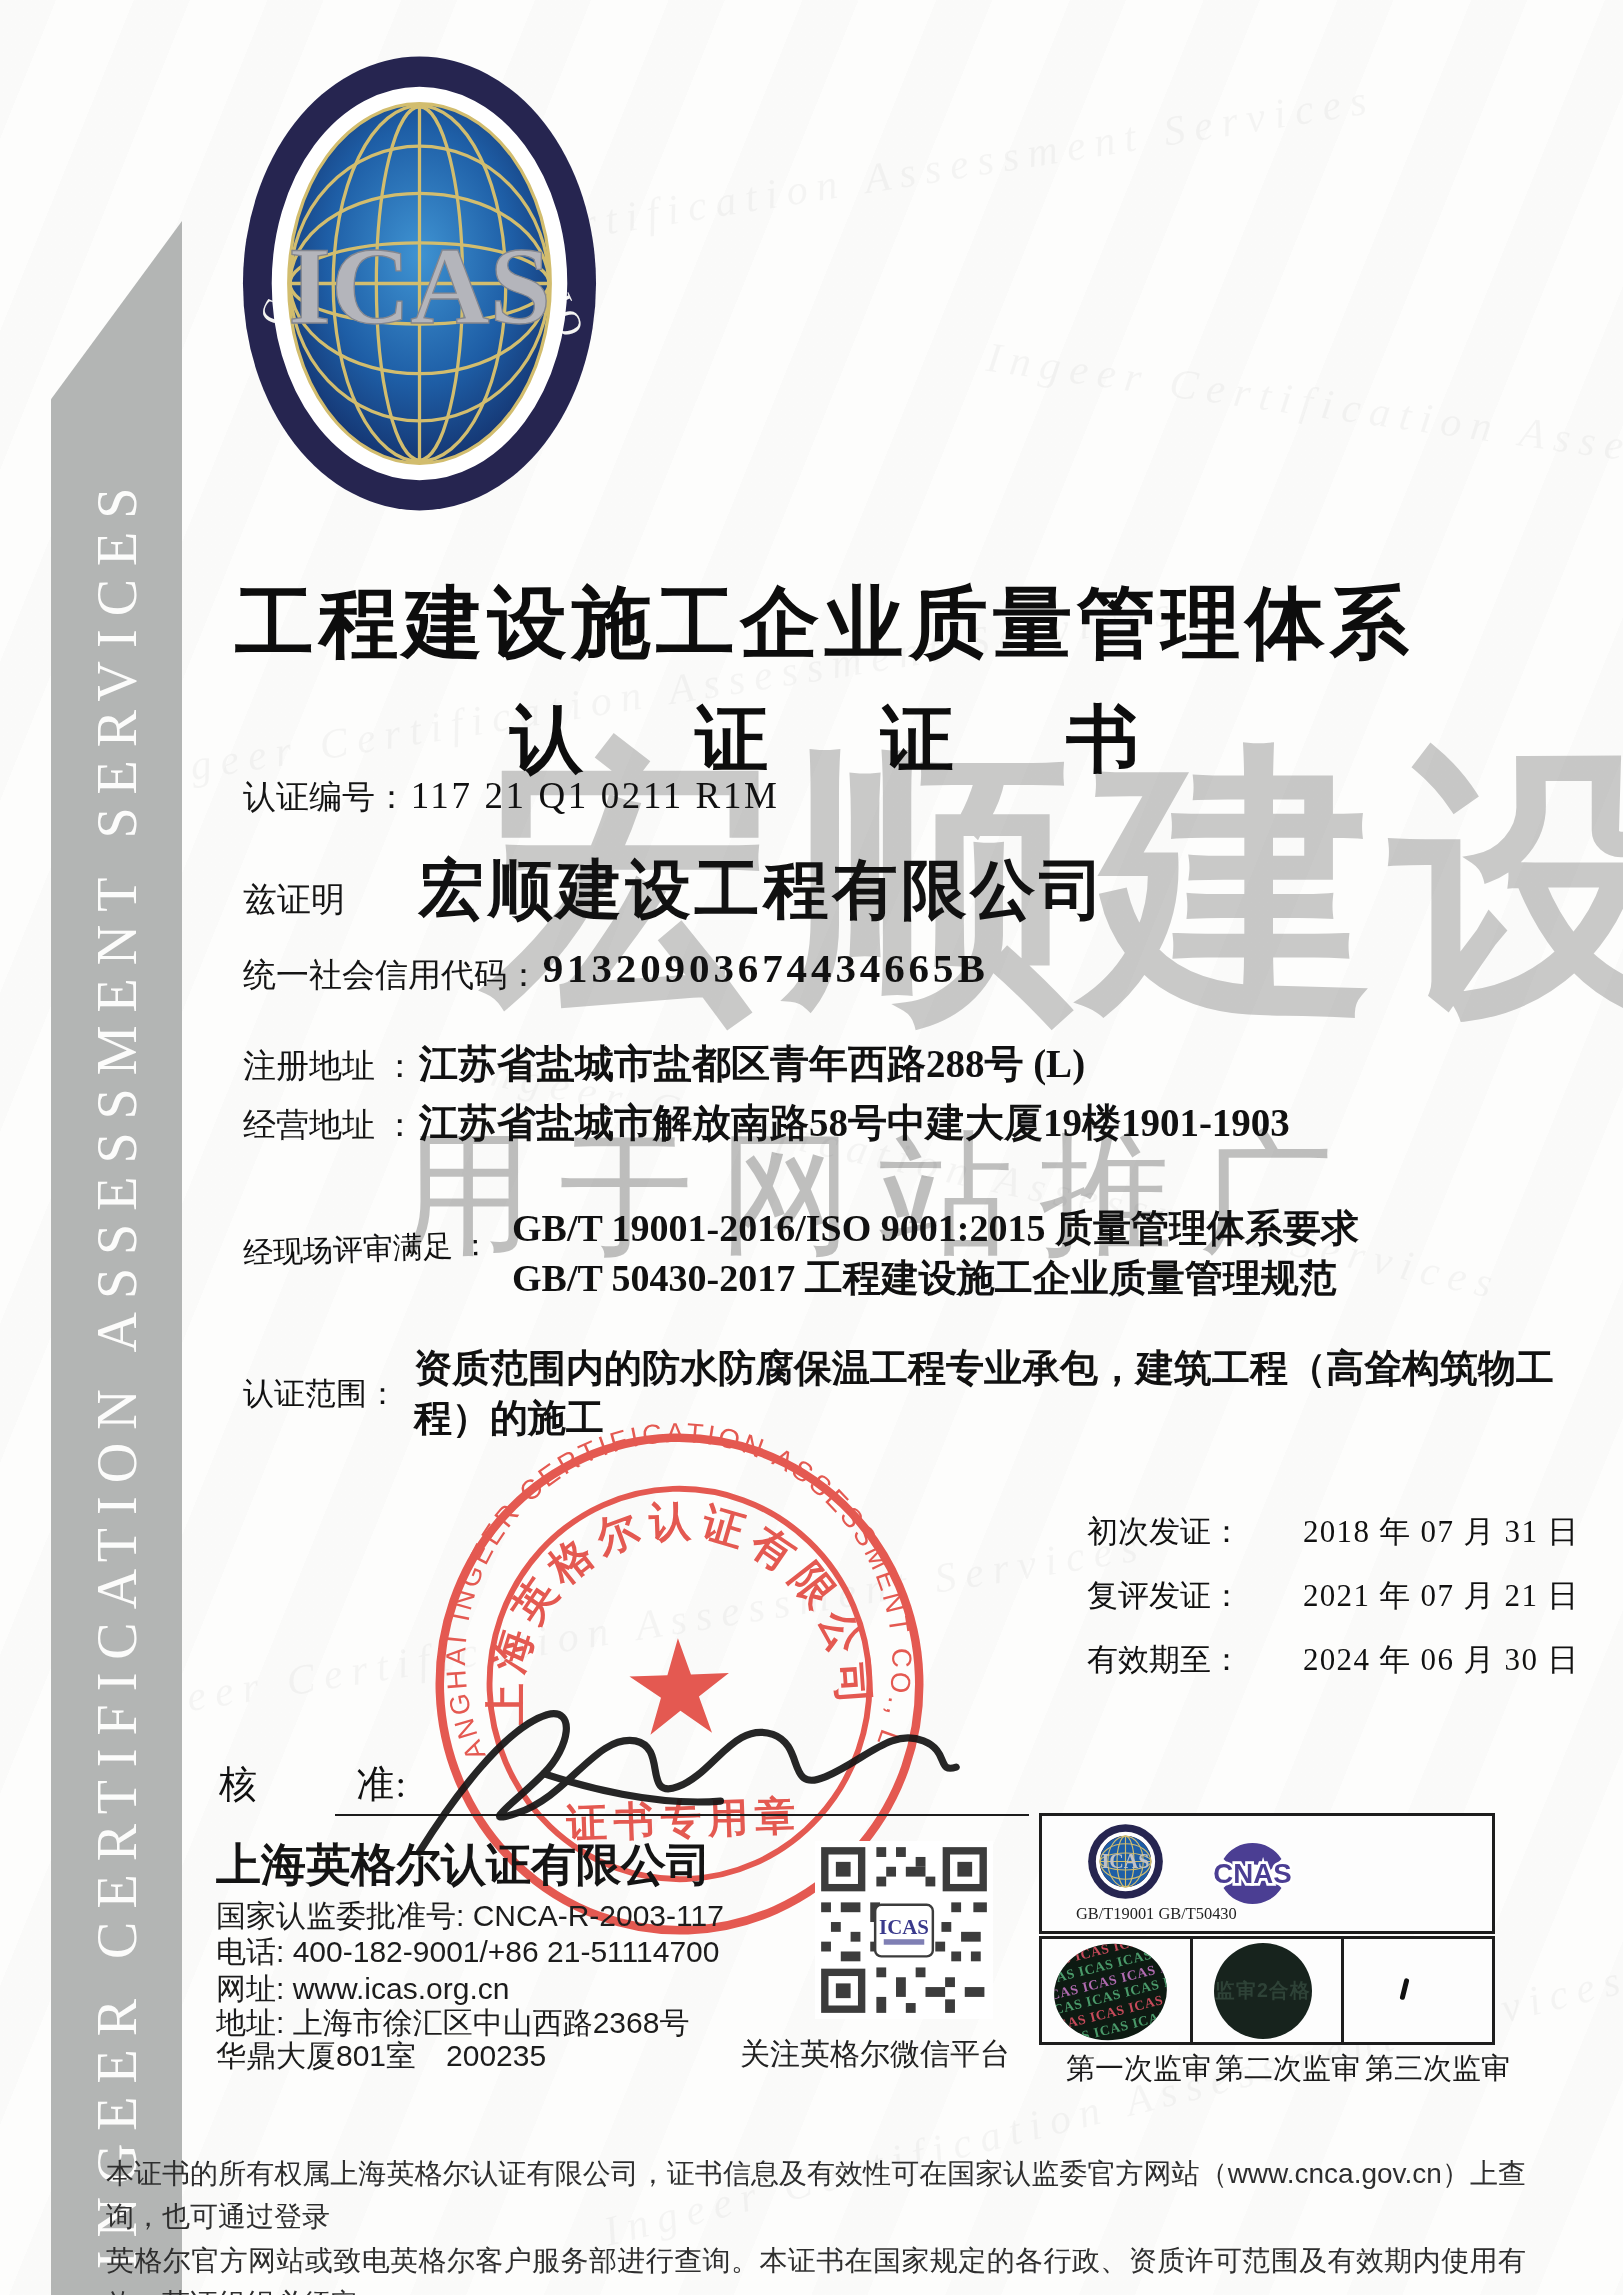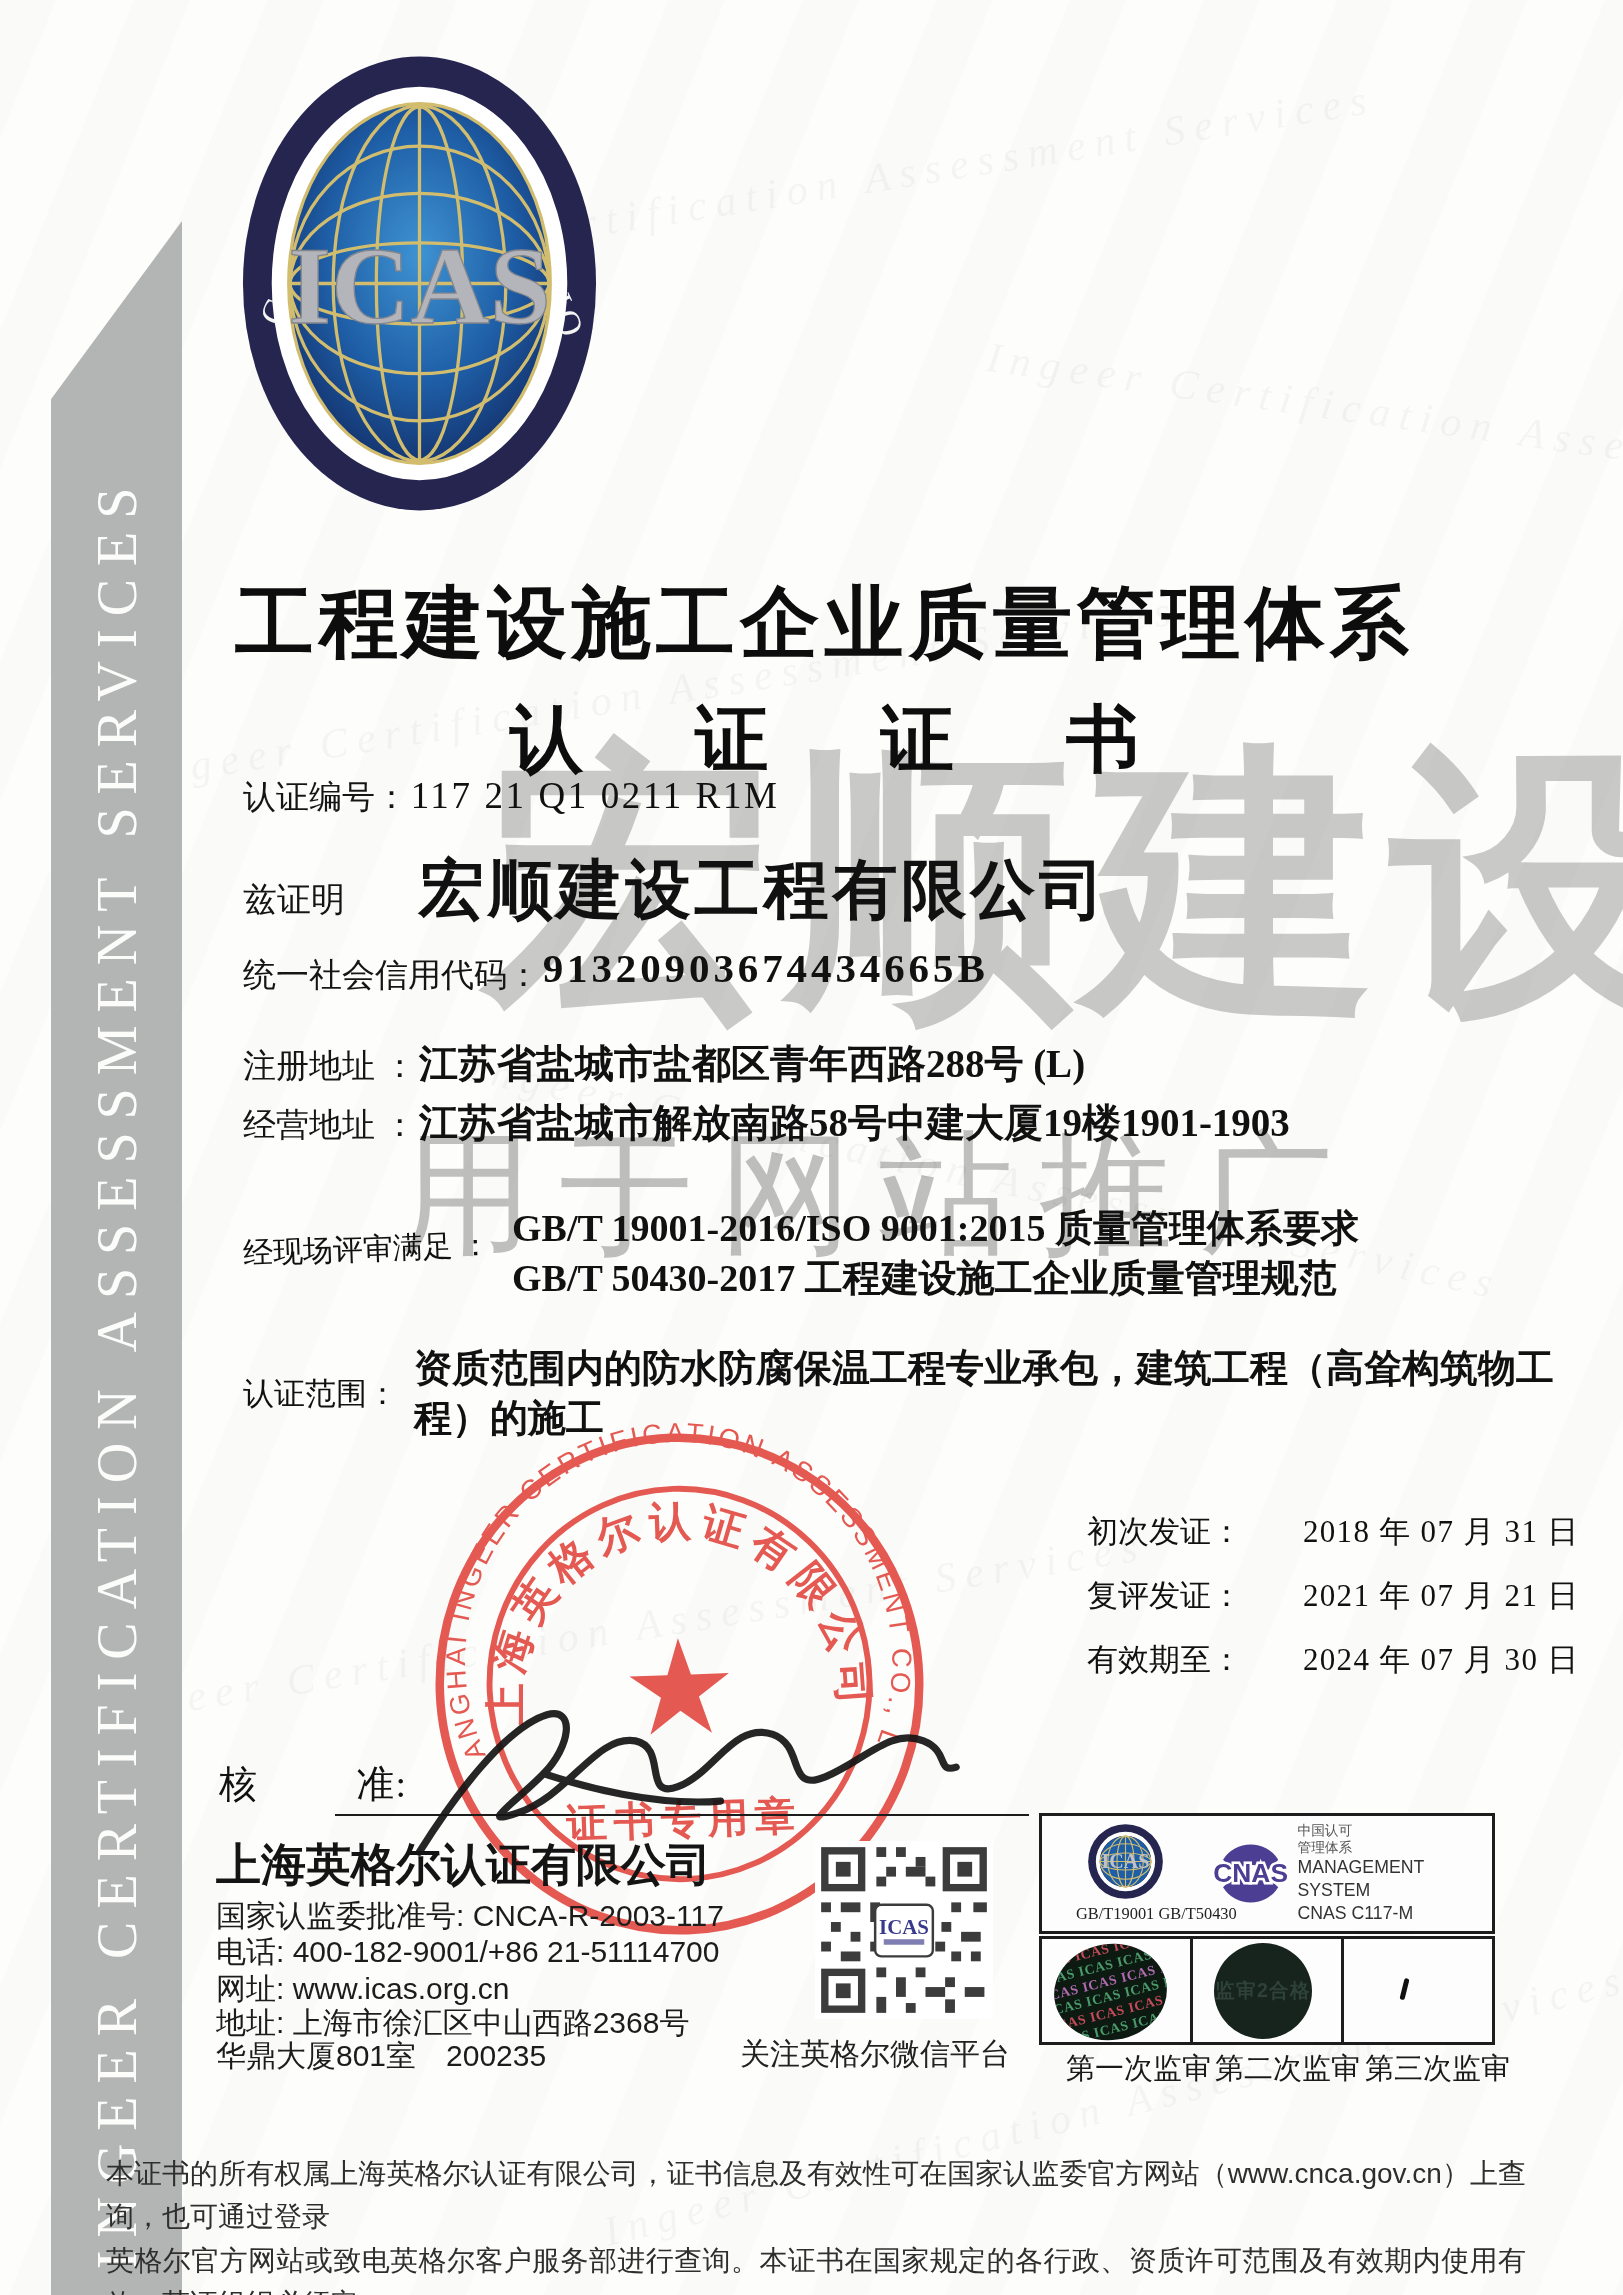--- a/index.html
+++ b/index.html
@@ -186,21 +186,21 @@
     <div class="date-row">
       <span class="dl">初次发证：</span>
       <span class="dv">2018 年 07 月 31 日</span>
     </div>
     <div class="date-row">
       <span class="dl">复评发证：</span>
       <span class="dv">2021 年 07 月 21 日</span>
     </div>
     <div class="date-row">
       <span class="dl">有效期至：</span>
-      <span class="dv">2024 年 07 月 30 日</span>
+      <span class="dv">2024 年 06 月 30 日</span>
     </div>
   </div>
 
   <svg class="stamp" viewBox="0 0 780 800">
     <defs>
       <path id="stampOuter" d="M 92 500 A 326 334 0 1 1 688 500" fill="none"></path>
       <path id="stampInner" d="M 168 530 A 244 252 0 1 1 612 530" fill="none"></path>
     </defs>
     <ellipse cx="390" cy="400" rx="366" ry="376" fill="none" stroke="#e2483f" stroke-width="13"></ellipse>
     <ellipse cx="390" cy="400" rx="290" ry="298" fill="none" stroke="#e2483f" stroke-width="9"></ellipse>
@@ -300,26 +300,20 @@
         <text x="100" y="118" text-anchor="middle" font-size="52" font-weight="bold" font-family="Liberation Serif,serif" fill="#c0c1c7">ICAS</text>
       </svg>
       <div class="accr-icas-cap">GB/T19001 GB/T50430</div>
     </div>
     <div class="cnas-wrap">
       <svg width="79" height="79" viewBox="0 0 120 120">
         <path d="M 16 38 A 52 52 0 0 1 104 38 L 84 58 A 30 30 0 0 0 36 58 Z" fill="#4b3e93"></path>
         <path d="M 104 82 A 52 52 0 0 1 16 82 L 36 62 A 30 30 0 0 0 84 62 Z" fill="#4b3e93"></path>
         <text x="60" y="74" text-anchor="middle" font-size="42" font-weight="bold" font-family="Liberation Sans,sans-serif" fill="#4b3e93" stroke="#ffffff" stroke-width="8" paint-order="stroke">CNAS</text>
       </svg>
-      <div class="cnas-text">
-        <div class="s">中国认可</div>
-        <div class="s">管理体系</div>
-        <div class="m">MANAGEMENT SYSTEM</div>
-        <div class="m">CNAS C117-M</div>
-      </div>
     </div>
   </div>
 
   <div class="stick-row">
     <div class="stick-cell">
       <div class="holo">
         <div class="holo-inner">
           <div class="holo-line h1">ICAS ICAS ICAS ICAS</div>
           <div class="holo-line h2">ICAS ICAS ICAS ICAS</div>
           <div class="holo-line h3">ICAS ICAS ICAS ICAS</div>

